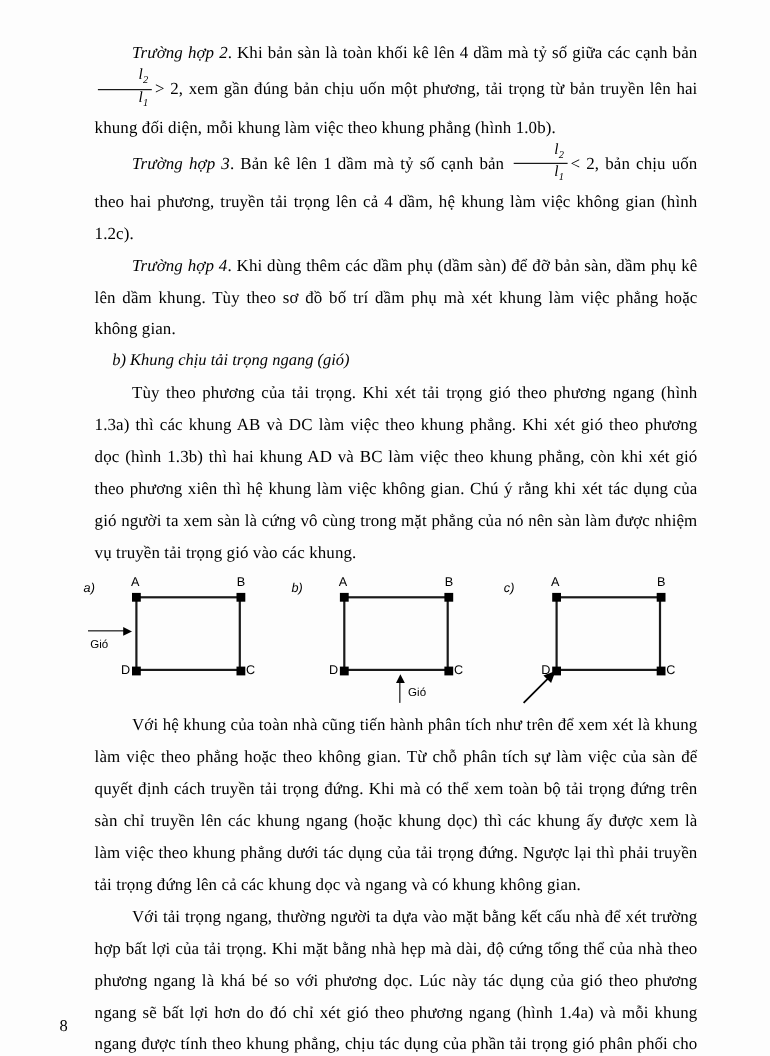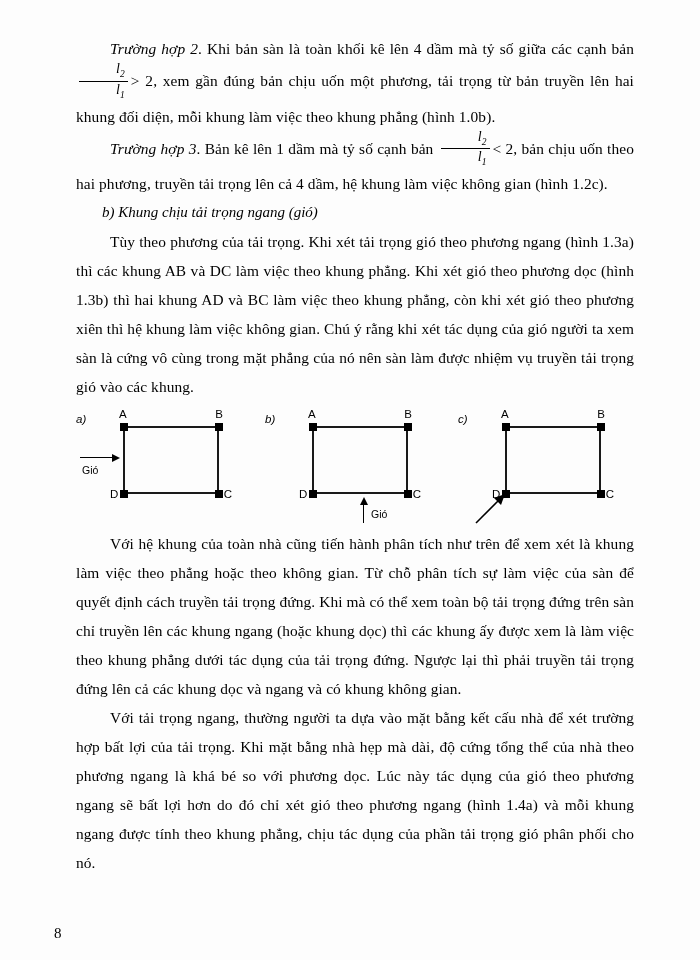--- a/index.html
+++ b/index.html
@@ -18,21 +18,21 @@
     background: #fdfdfd;
     overflow: hidden;
   }
   .content {
     position: absolute;
     left: 68px;
     top: 34px;
     width: 566px;
   }
   p.body-par {
-    margin: 0 0 0 8px;
+    margin: 0 0 0 18px;
     font-size: 15.4px;
     line-height: 29px;
     text-align: justify;
     text-indent: 34px;
     letter-spacing: 0.1px;
   }
   .italic { font-style: italic; }
 
   
   .frac {
@@ -232,20 +232,23 @@
     </p>
 
     <p class="body-par">
       <span class="italic">Trường hợp 3</span><span>. Bản kê lên 1 dầm mà tỷ số cạnh bản</span>
       <span class="frac">
         <span class="num"><span>l</span><sub>2</sub></span>
         <span class="den"><span>l</span><sub>1</sub></span>
       </span><span class="rel">&lt; 2</span><span>, bản chịu uốn theo hai phương, truyền tải trọng lên cả 4 dầm, hệ khung làm việc không gian (hình 1.2c).</span>
     </p>
 
+    <p class="body-par">
+      <span class="italic">Trường hợp 4</span><span>. Khi dùng thêm các dầm phụ (dầm sàn) để đỡ bản sàn, dầm phụ kê lên dầm khung. Tùy theo sơ đồ bố trí dầm phụ mà xét khung làm việc phẳng hoặc không gian.</span>
+    </p>
 
     <p class="sub-head">b) Khung chịu tải trọng ngang (gió)</p>
 
     <p class="body-par">Tùy theo phương của tải trọng. Khi xét tải trọng gió theo phương ngang (hình 1.3a) thì các khung AB và DC làm việc theo khung phẳng. Khi xét gió theo phương dọc (hình 1.3b) thì hai khung AD và BC làm việc theo khung phẳng, còn khi xét gió theo phương xiên thì hệ khung làm việc không gian. Chú ý rằng khi xét tác dụng của gió người ta xem sàn là cứng vô cùng trong mặt phẳng của nó nên sàn làm được nhiệm vụ truyền tải trọng gió vào các khung.</p>
 
     <div class="figure">
 
       <div class="frame-block frame-a">
         <span class="fig-label">a)</span>
         <div class="arrow-h">

